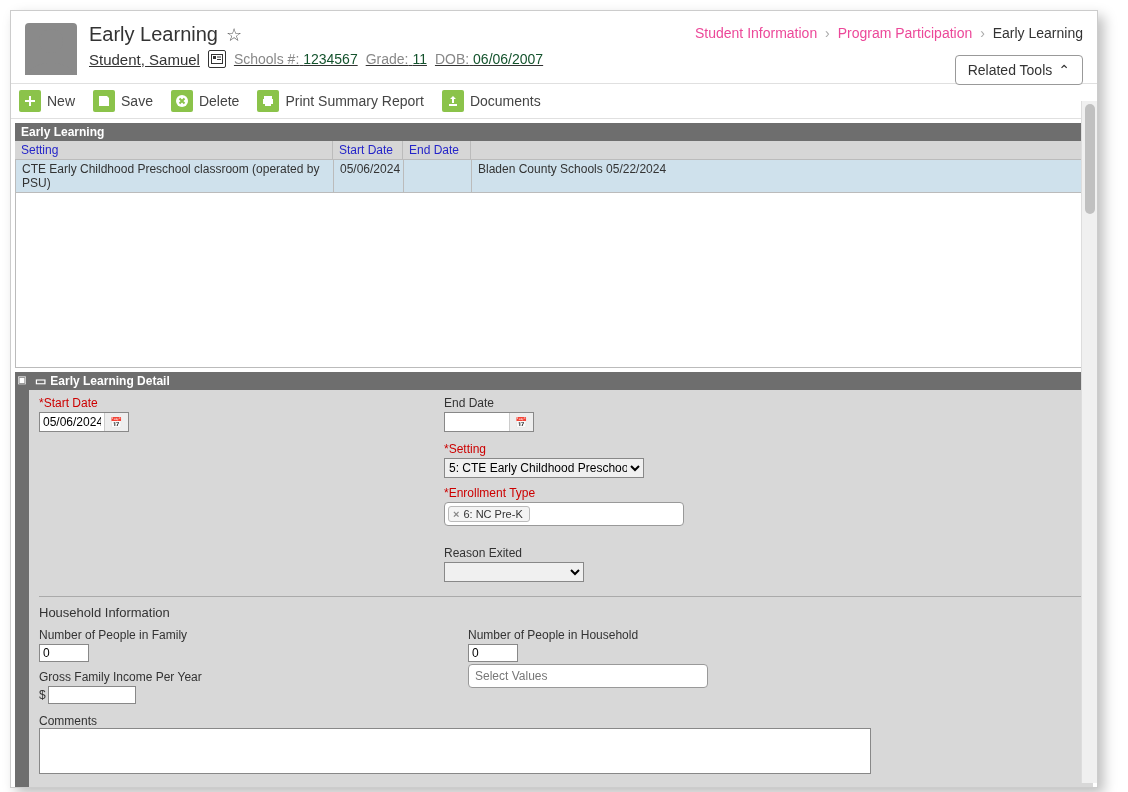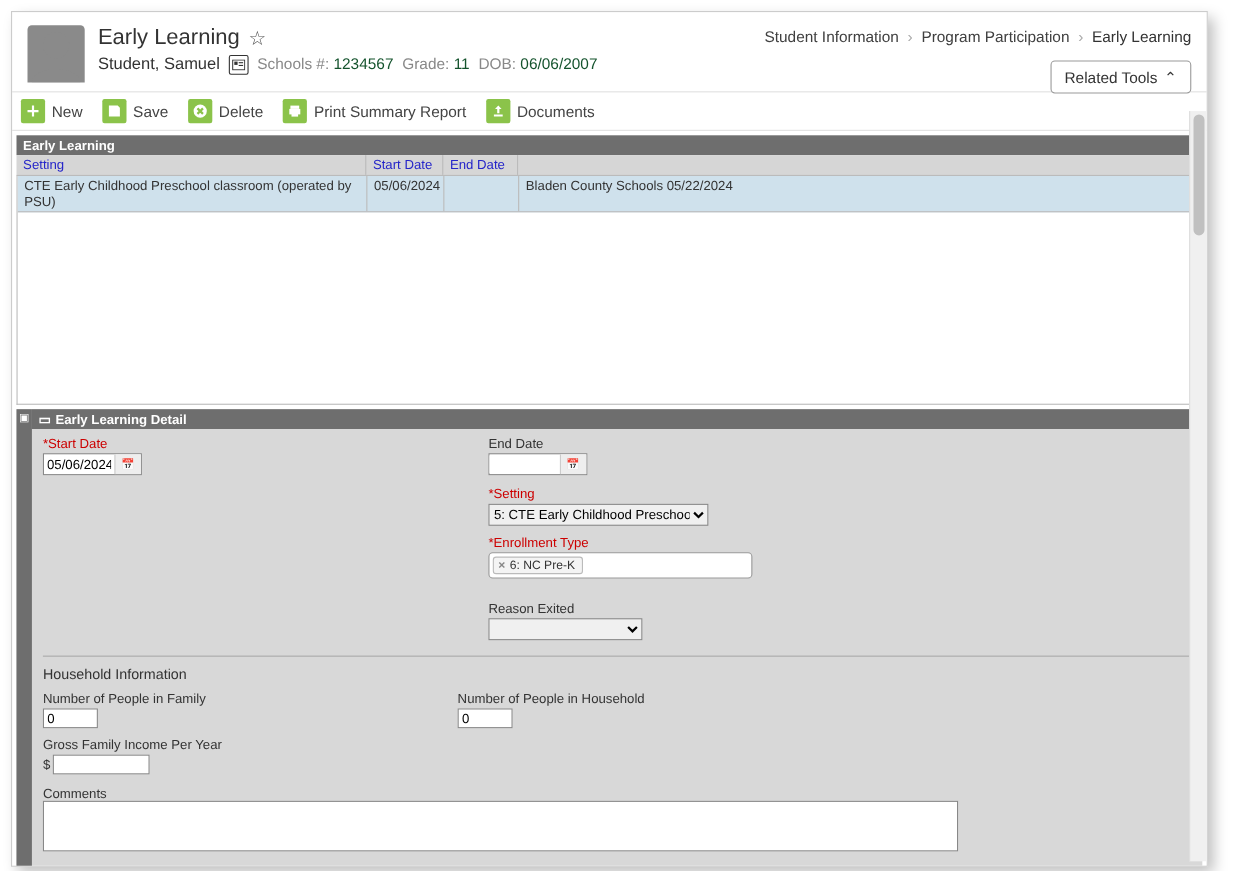--- a/index.html
+++ b/index.html
@@ -43,39 +43,41 @@
     display:flex;
     align-items:center;
     gap:8px;
     font-size:20px;
     color:#333;
     margin-bottom:4px;
   }
   .title-row .star { font-size:18px; color:#555; cursor:pointer; }
   .student-row {
     display:flex;
+    align-items:center;
     gap:8px;
     font-size:15px;
     color:#333;
     margin-top:4px;
+    text-decoration:underline;
   }
   .student-row .meta { color:#888; font-size:14px; }
   .student-row .meta .value { color:#14532d; }
   .card-icon {
     display:inline-flex; align-items:center; justify-content:center;
     width:18px; height:18px; border:1.5px solid #333; border-radius:2px;
     font-size:10px;
   }
   .breadcrumb {
     position:absolute;
     right:14px;
     top:14px;
     font-size:14px;
   }
-  .breadcrumb a { color:#404040; text-decoration:none; cursor:pointer; }
+  .breadcrumb a { color:#ec4899; text-decoration:none; cursor:pointer; }
   .breadcrumb .sep { color:#aaa; padding:0 4px; }
   .breadcrumb .current { color:#333; }
   .related-tools {
     position:absolute;
     right:14px;
     top:44px;
     border:1px solid #999;
     border-radius:4px;
     padding:6px 12px;
     font-size:14px;
@@ -406,33 +408,34 @@
               <select class="form-select" style="width:140px">
                 <option></option>
               </select>
             </div>
           </div>
 
           <hr class="hr">
 
           <div class="section-title">Household Information</div>
 
-          <div class="form-row" style="gap:32px;">
+          <div class="form-row" style="gap:84px;">
             <div class="form-group">
               <span class="label">Number of People in Family</span>
               <input class="num-input" value="0" style="">
               <span class="label" style="margin-top:6px">Gross Family Income Per Year</span>
               <div class="money-row">
                 <span>$</span>
                 <input class="money-input" value="" style="">
               </div>
             </div>
             <div class="form-group">
               <span class="label">Number of People in Household</span>
               <input class="num-input" value="0" style="">
+              <div class="select-values">Select Values</div>
             </div>
           </div>
 
           <div style="margin-top:8px">
             <span class="label">Comments</span><br>
             <textarea class="comments" style=""></textarea>
           </div>
         </div>
       </div>
     </div>

